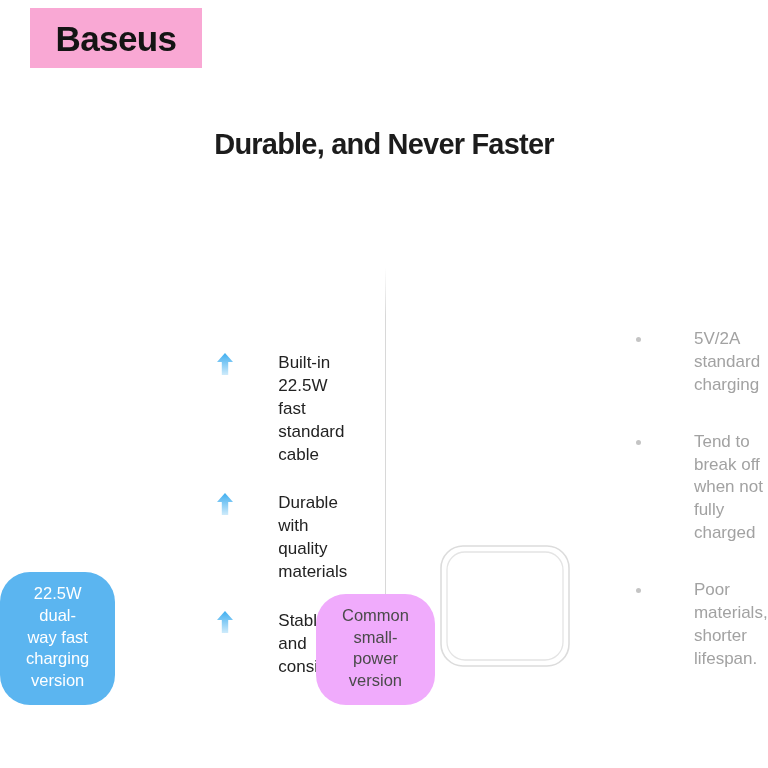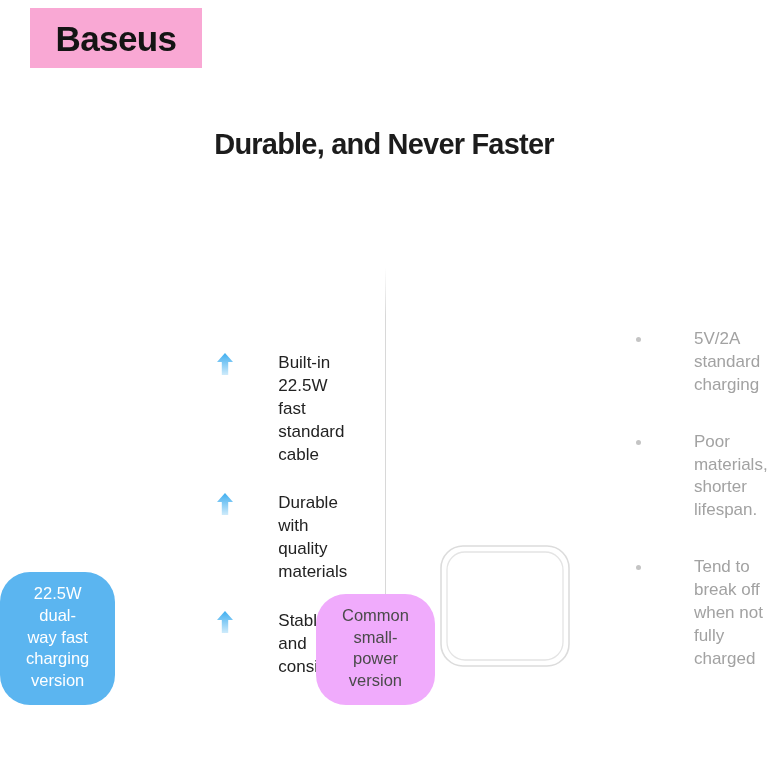--- a/index.html
+++ b/index.html
@@ -234,24 +234,24 @@
 
     <div class="features right-features">
 
       <div class="feature-item">
         <span class="dot-icon"></span>
         <span class="feature-text">5V/2A standard charging</span>
       </div>
 
       <div class="feature-item">
         <span class="dot-icon"></span>
+        <span class="feature-text">Tend to break off when not fully charged</span>
+      </div>
+
+      <div class="feature-item">
+        <span class="dot-icon"></span>
         <span class="feature-text">Poor materials, shorter lifespan.</span>
-      </div>
-
-      <div class="feature-item">
-        <span class="dot-icon"></span>
-        <span class="feature-text">Tend to break off when not fully charged</span>
       </div>
 
     </div>
   </div>
 
 </div>
 
 </body></html>

